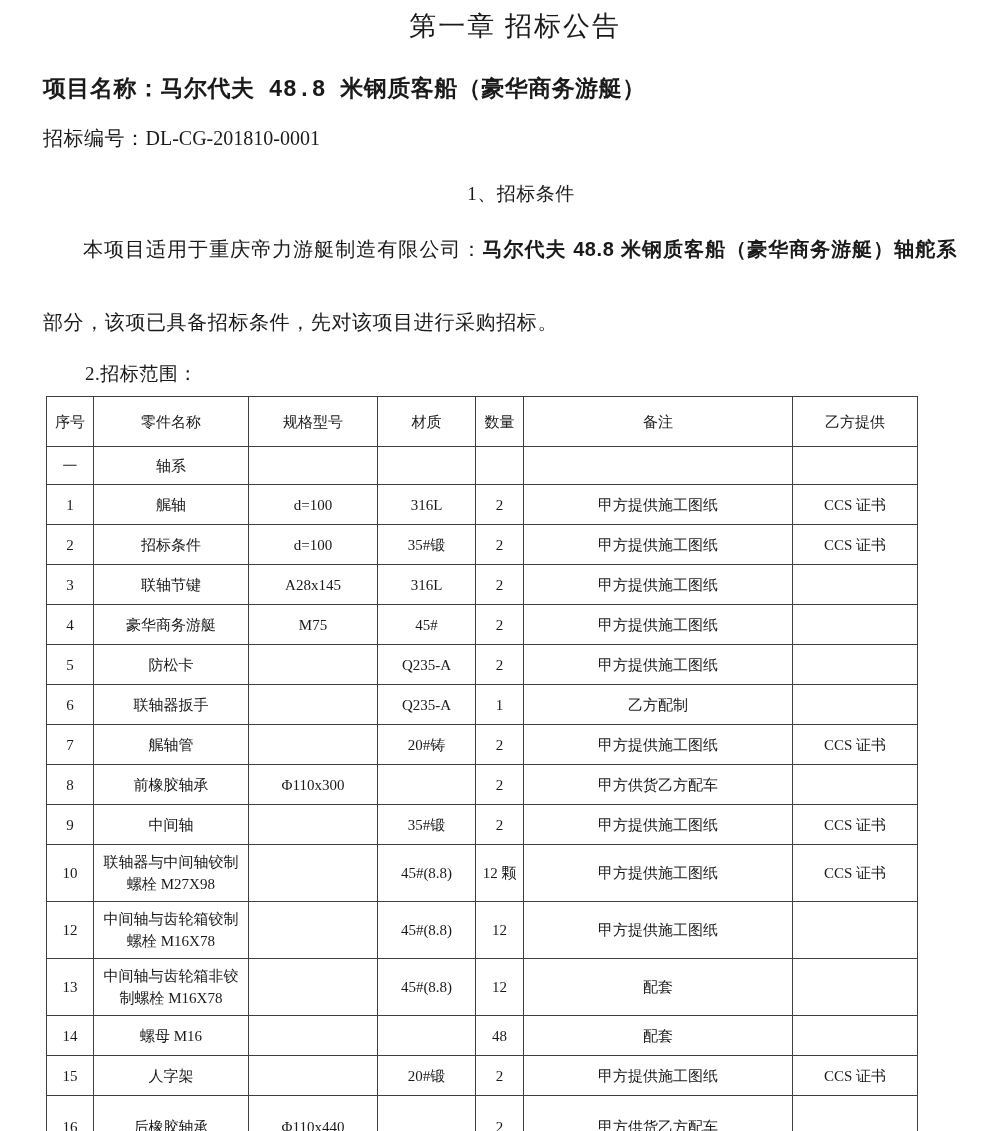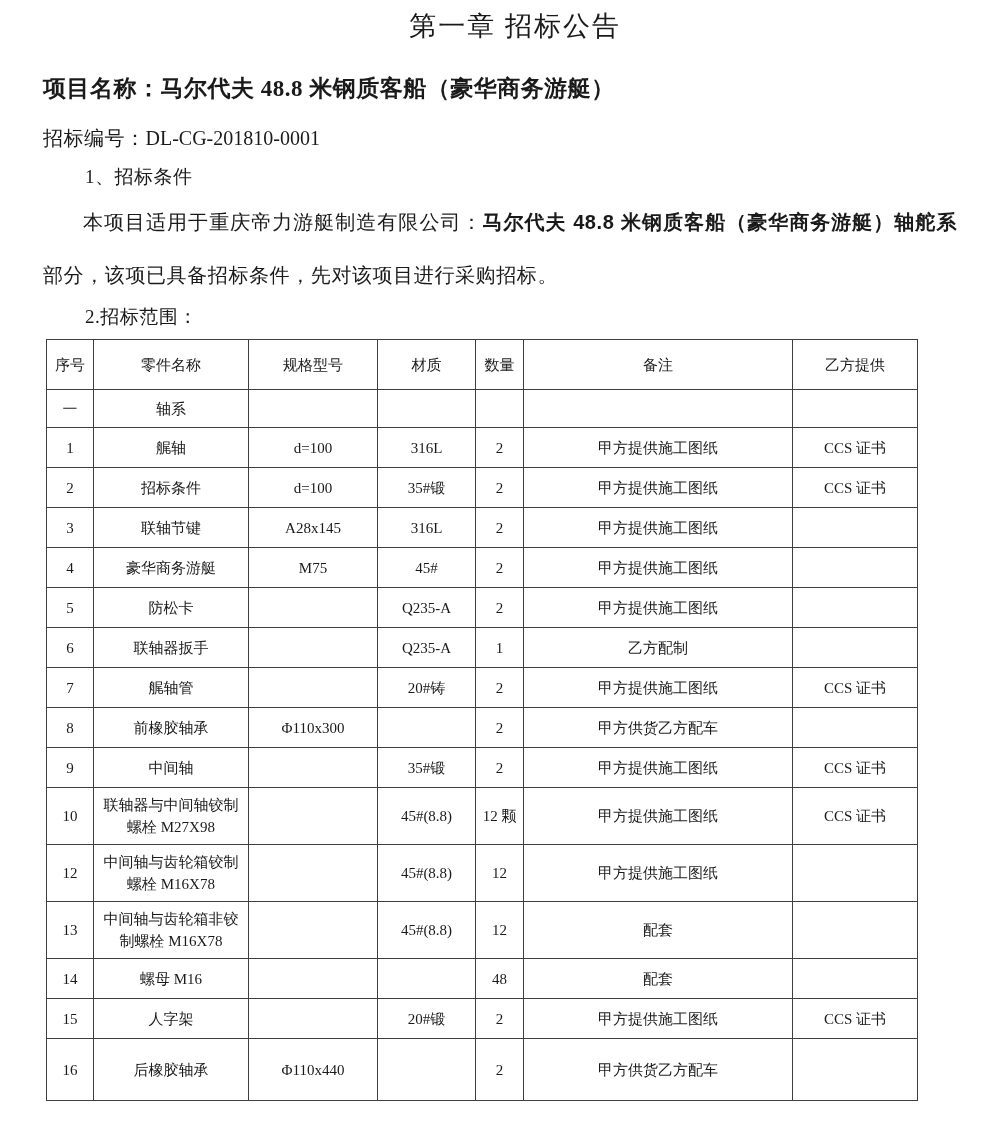--- a/index.html
+++ b/index.html
@@ -20,45 +20,46 @@
   }
   .chapter-title {
     text-align: center;
     font-size: 27px;
     letter-spacing: 2px;
     font-weight: 400;
     padding-left: 30px; 
   }
   .project-title {
     margin-top: 29px;
-    font-family: Liberation Serif, serif;
+    font-family: Liberation Mono, monospace;
     font-weight: 700;
     font-size: 23px;
     letter-spacing: 0.5px;
   }
   .bid-no-line {
     margin-top: 21px;
     font-size: 20px;
     letter-spacing: 0.5px;
   }
   .bid-no-line .num {
     letter-spacing: 0;
   }
   .sec-heading {
     font-size: 19px;
     letter-spacing: 0.5px;
   }
   .sec-1 {
-    margin-top: 12px;
+    margin-top: 29px;
     padding-left: 42px;
+    text-align: center;
   }
   .conditions-para {
     margin-top: 6px;
     font-size: 20px;
-    line-height: 53px;
+    line-height: 73px;
     text-indent: 2em;
     text-align: justify;
     letter-spacing: 0.6px;
   }
   .conditions-para .emph {
     font-family: "Liberation Sans", "DejaVu Sans", sans-serif;
     font-weight: 700;
   }
   .sec-2 {
     margin-top: 2px;

